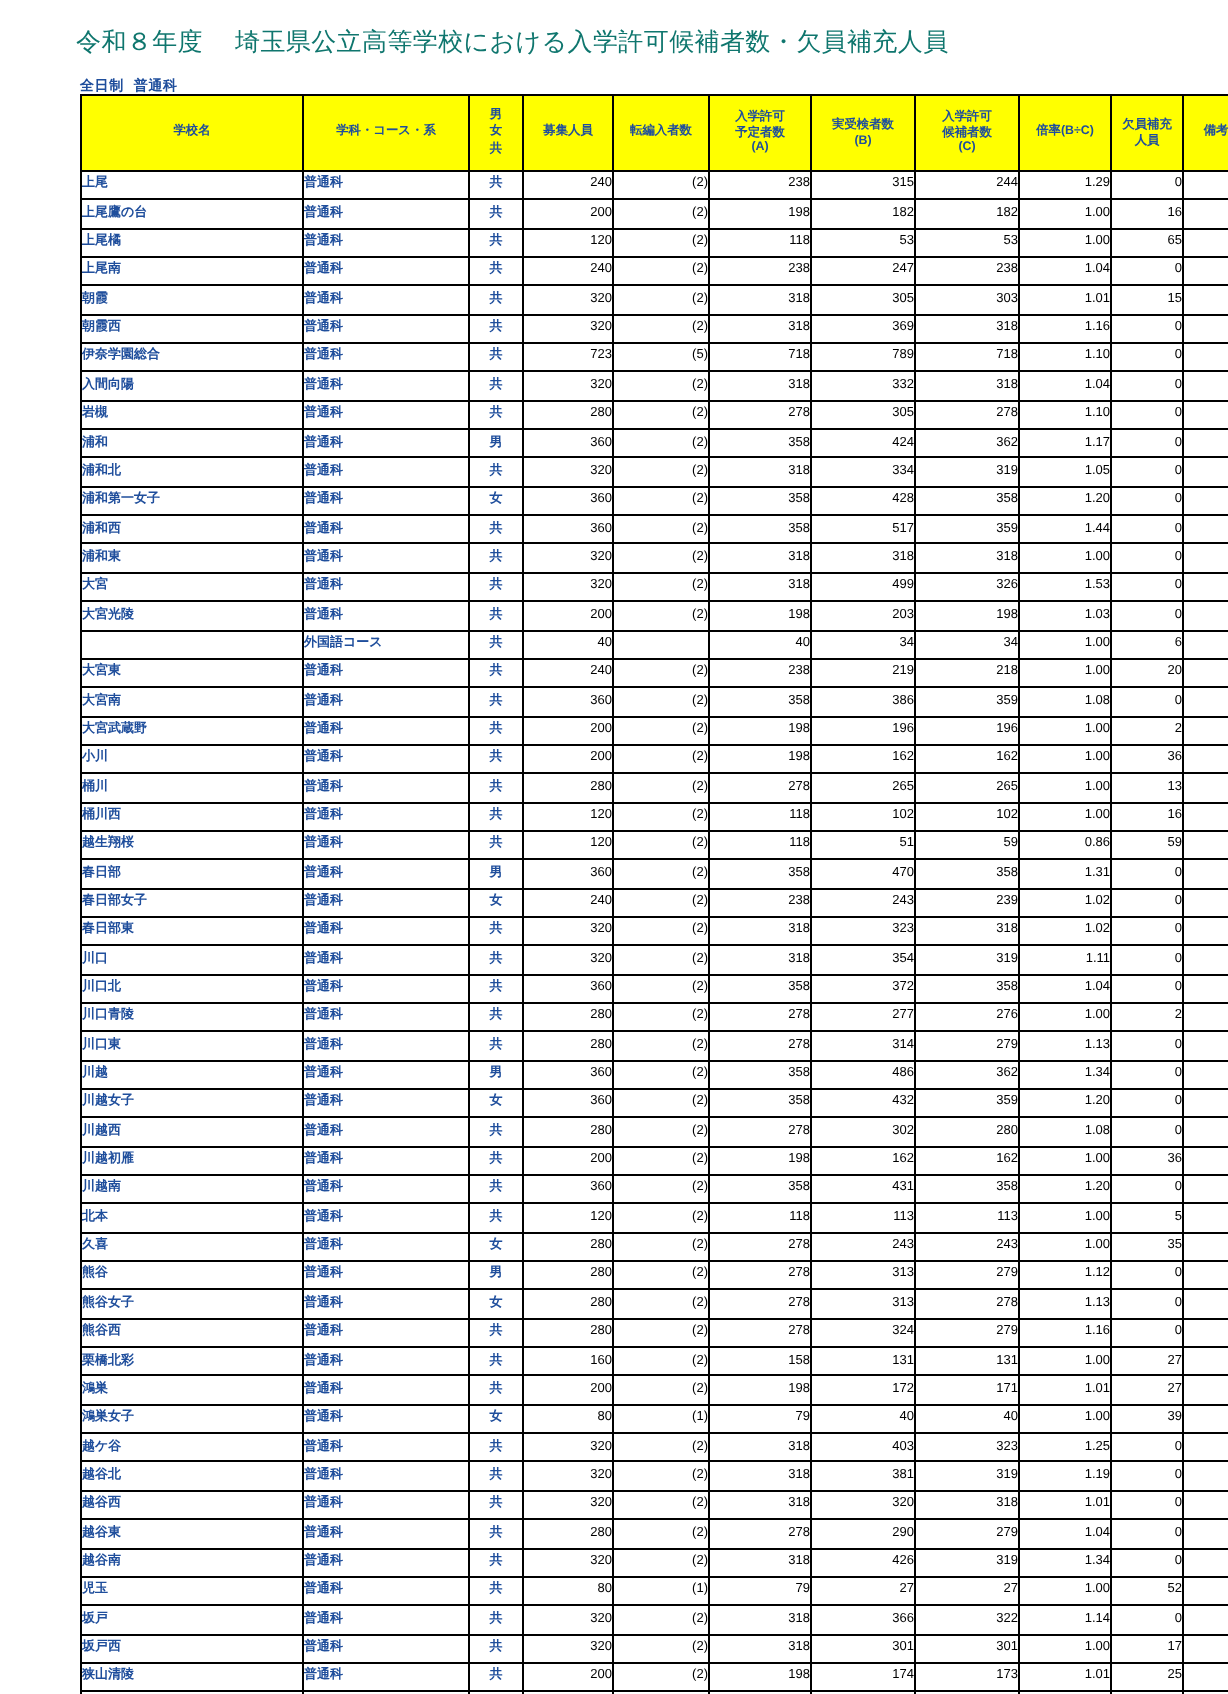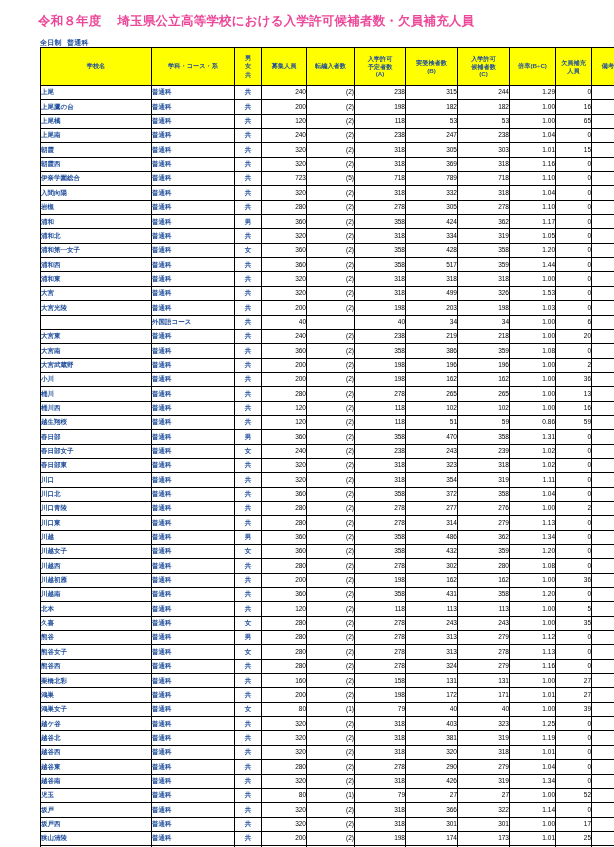--- a/index.html
+++ b/index.html
@@ -19,23 +19,23 @@
     width: 614px;
     height: 847px;
     box-sizing: border-box;
     padding: 0;
   }
   .doc-title {
     position: absolute;
     left: 38px;
     top: 13px;
     font-size: 12.5px;
-    font-weight: bold;
+    font-weight: normal;
     letter-spacing: 0.2px;
-    color: #ec4899;
+    color: #0f766e;
     white-space: nowrap;
   }
   .doc-title .title-gap {
     display: inline-block;
     width: 16px;
   }
   .subcaption {
     position: absolute;
     left: 40px;
     top: 38px;

